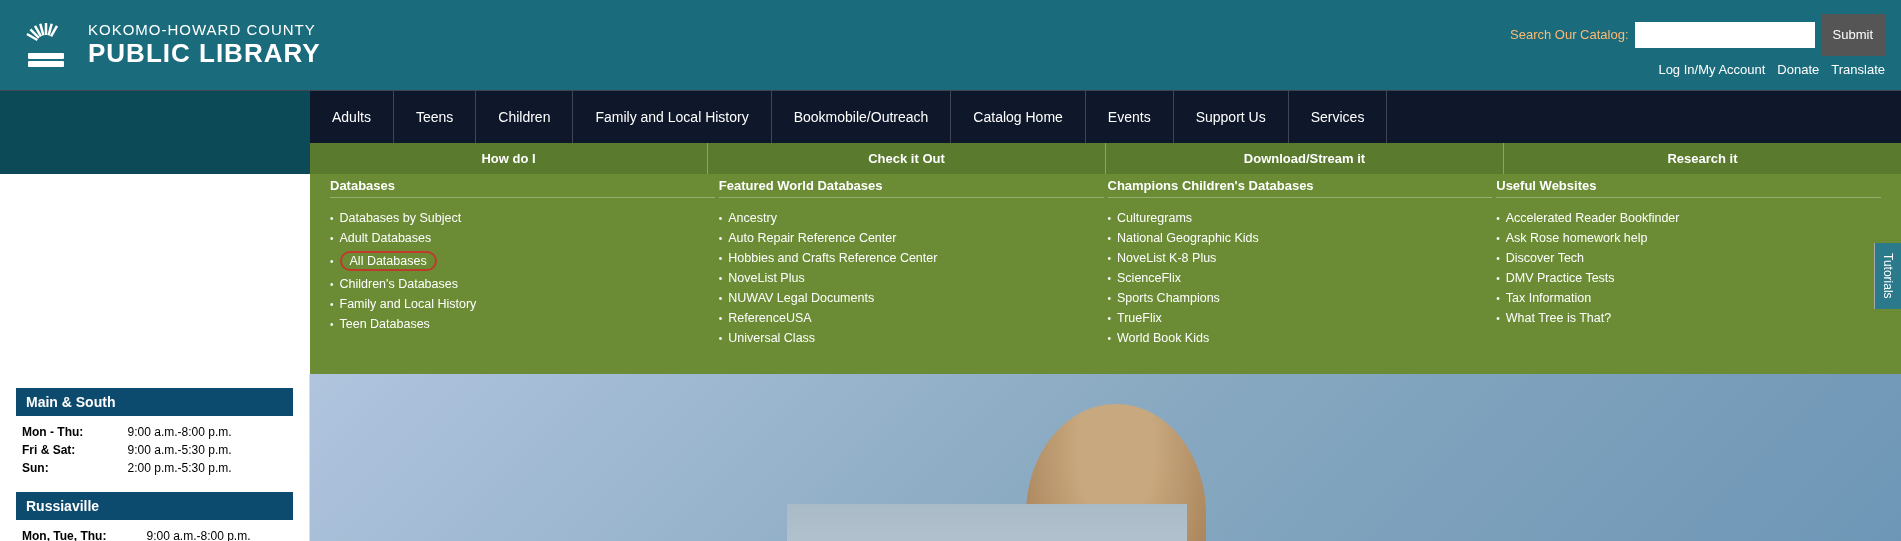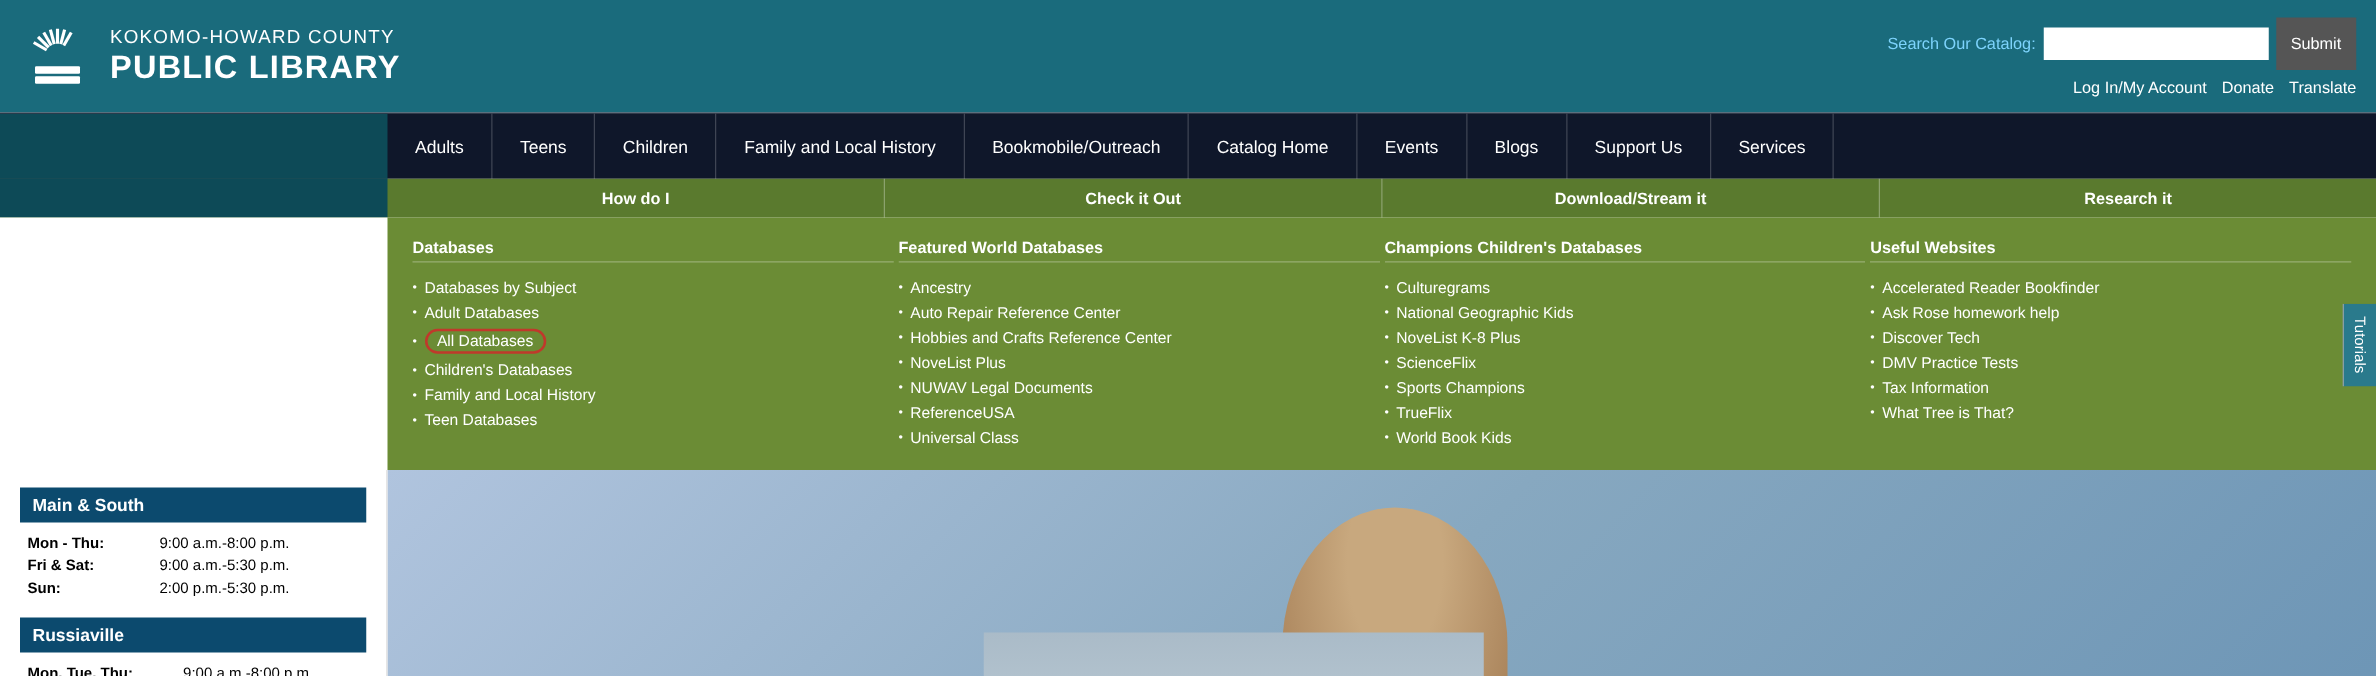--- a/index.html
+++ b/index.html
@@ -43,21 +43,21 @@
       flex-direction: column;
       align-items: flex-end;
       gap: 6px;
     }
     .search-area {
       display: flex;
       align-items: center;
       gap: 6px;
     }
     .search-label {
-      color: #7dd3fc;
+      color: #fdba74;
       font-size: 13px;
     }
     .search-input {
       width: 180px;
       height: 26px;
       border: none;
       padding: 2px 6px;
       font-size: 13px;
     }
     .submit-btn {
@@ -144,21 +144,21 @@
       display: flex;
       min-height: 200px;
     }
     .dropdown-spacer {
       min-width: 310px;
       background: white;
     }
     .dropdown-content {
       display: flex;
       flex: 1;
-      padding: 16px 20px;
+      padding: 4px 20px;
       gap: 4px;
     }
     .dropdown-col {
       flex: 1;
     }
     .dropdown-col-title {
       color: white;
       font-weight: bold;
       font-size: 13px;
       margin-bottom: 10px;
@@ -282,21 +282,20 @@
 <div class="main-nav">
   <div class="sidebar-nav-label"></div>
   <div class="nav-items">
     <div class="nav-item">Adults</div>
     <div class="nav-item">Teens</div>
     <div class="nav-item">Children</div>
     <div class="nav-item">Family and Local History</div>
     <div class="nav-item">Bookmobile/Outreach</div>
     <div class="nav-item">Catalog Home</div>
     <div class="nav-item">Events</div>
-    <div class="nav-item">Blogs</div>
     <div class="nav-item">Support Us</div>
     <div class="nav-item">Services</div>
   </div>
 </div>
 
 <div class="sub-nav">
   <div class="sub-nav-spacer"></div>
   <div class="sub-nav-items">
     <div class="sub-nav-item">How do I</div>
     <div class="sub-nav-item">Check it Out</div>

